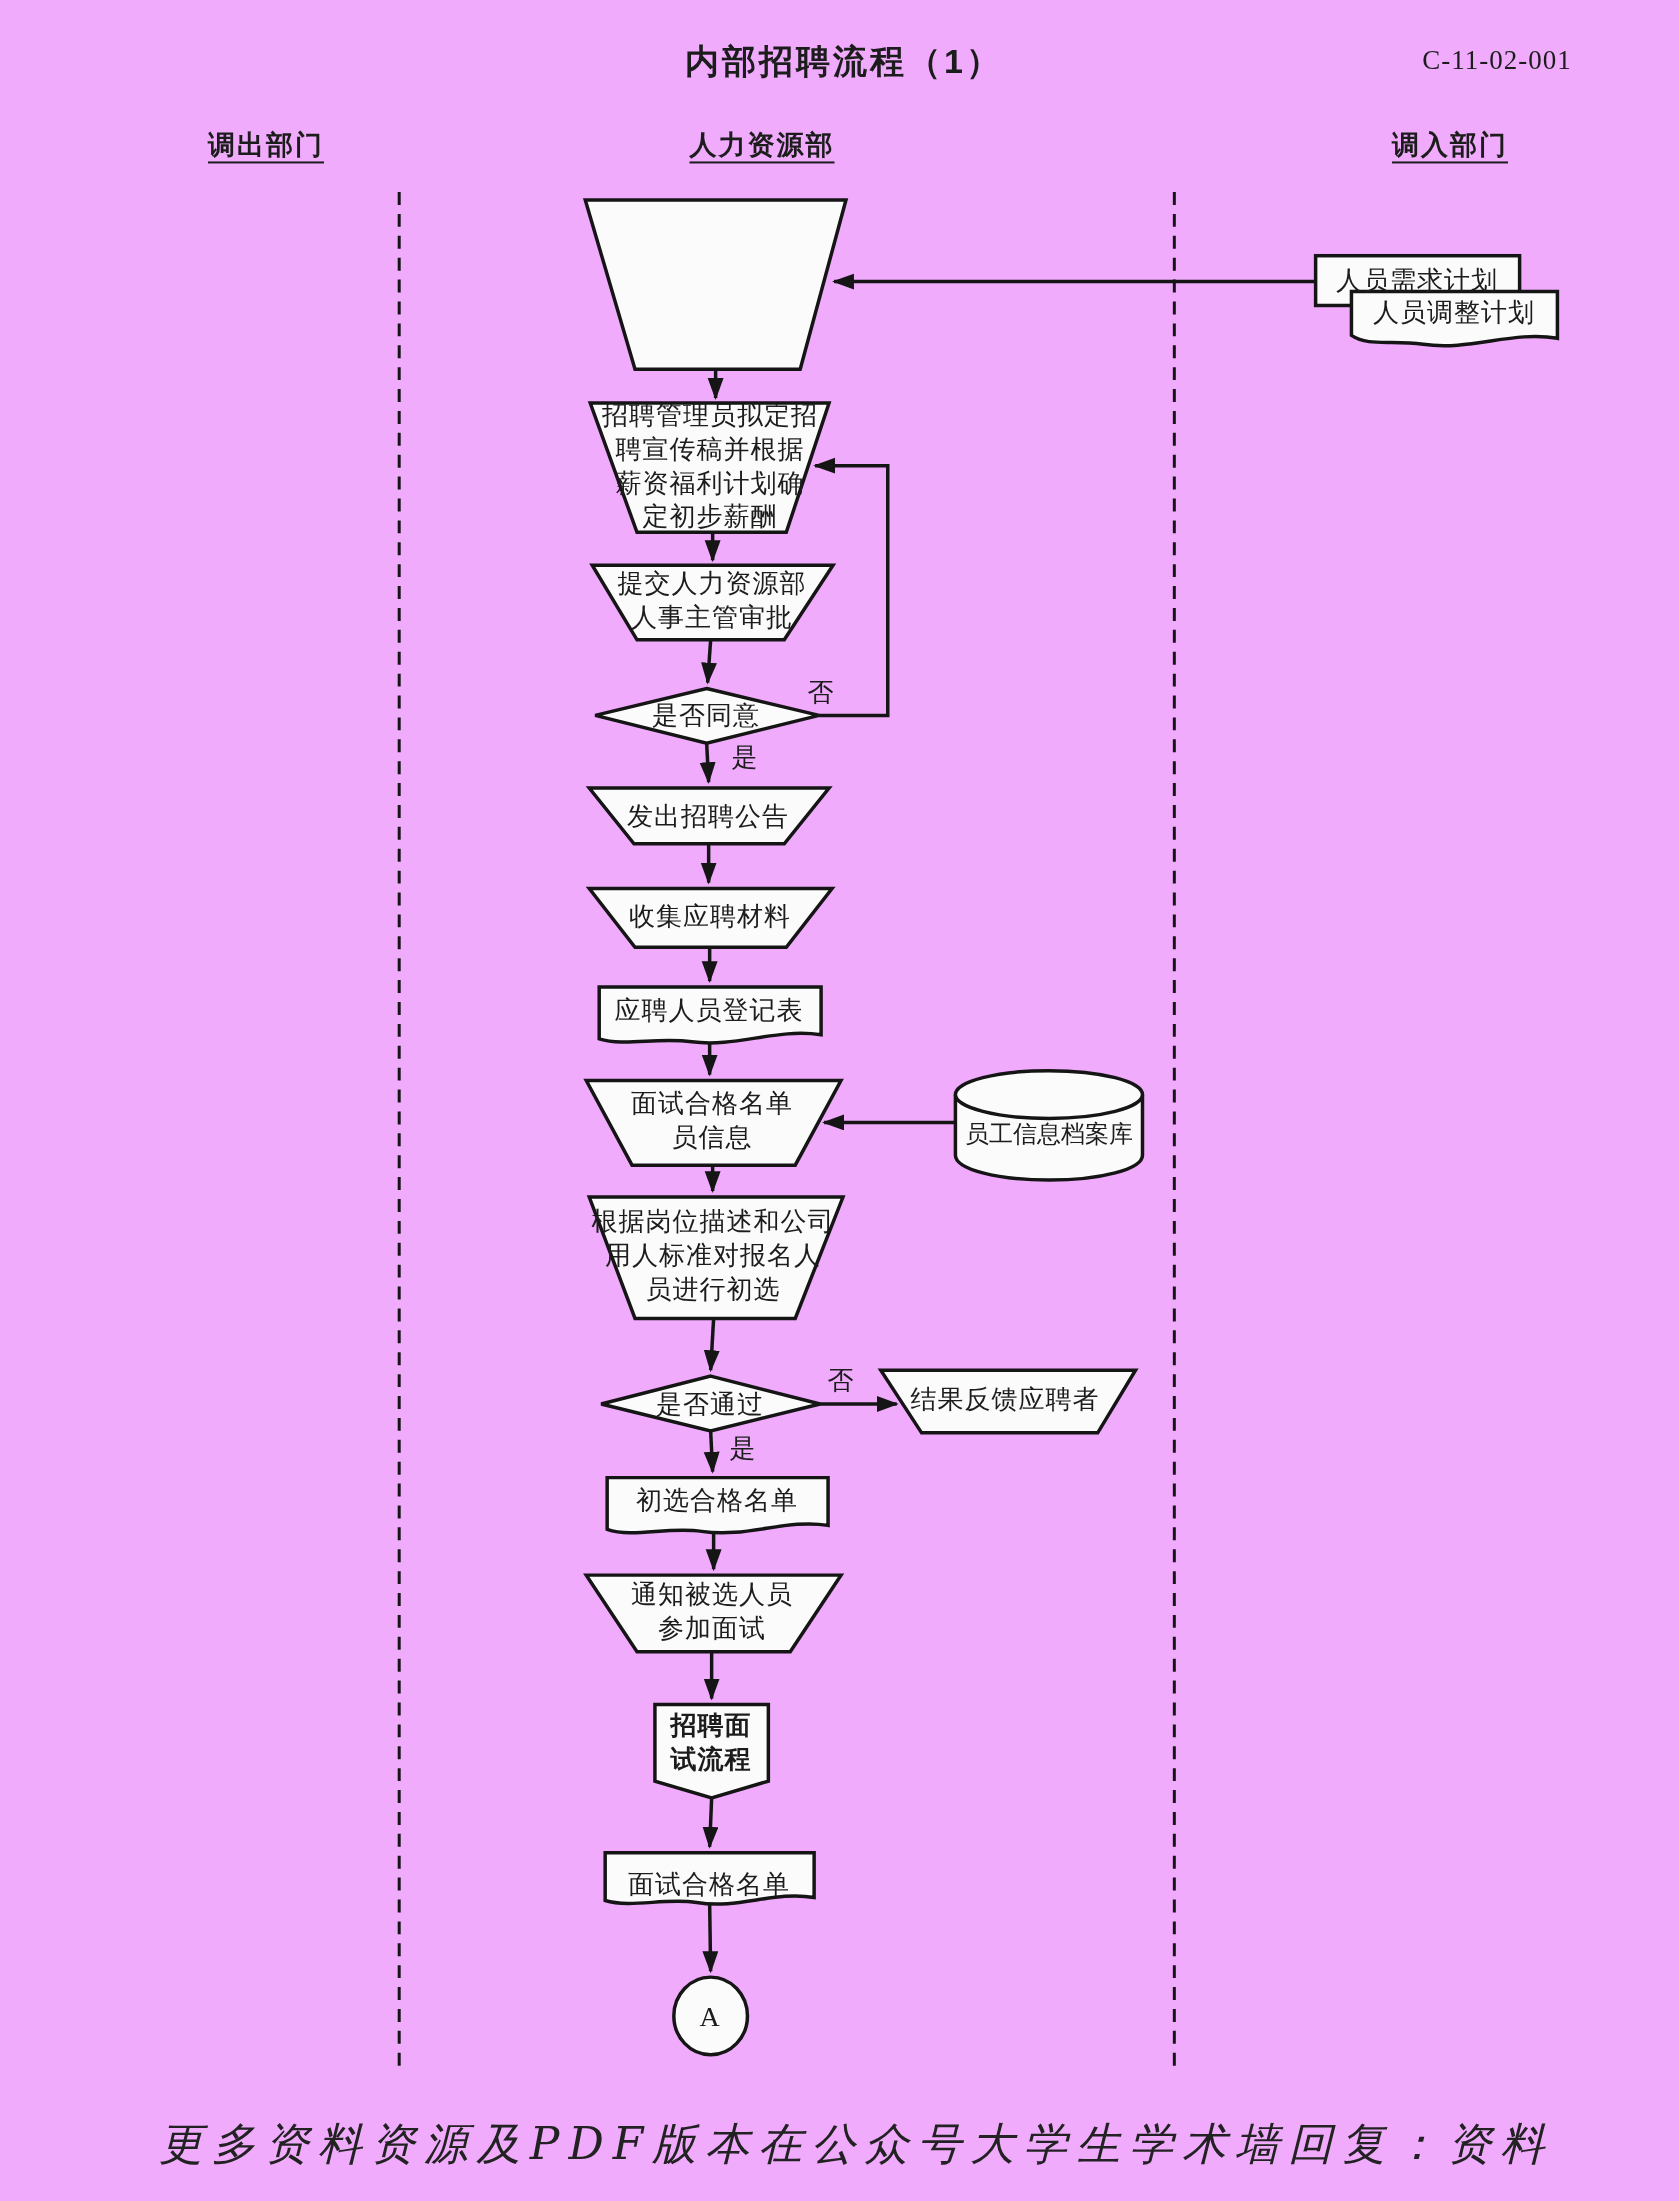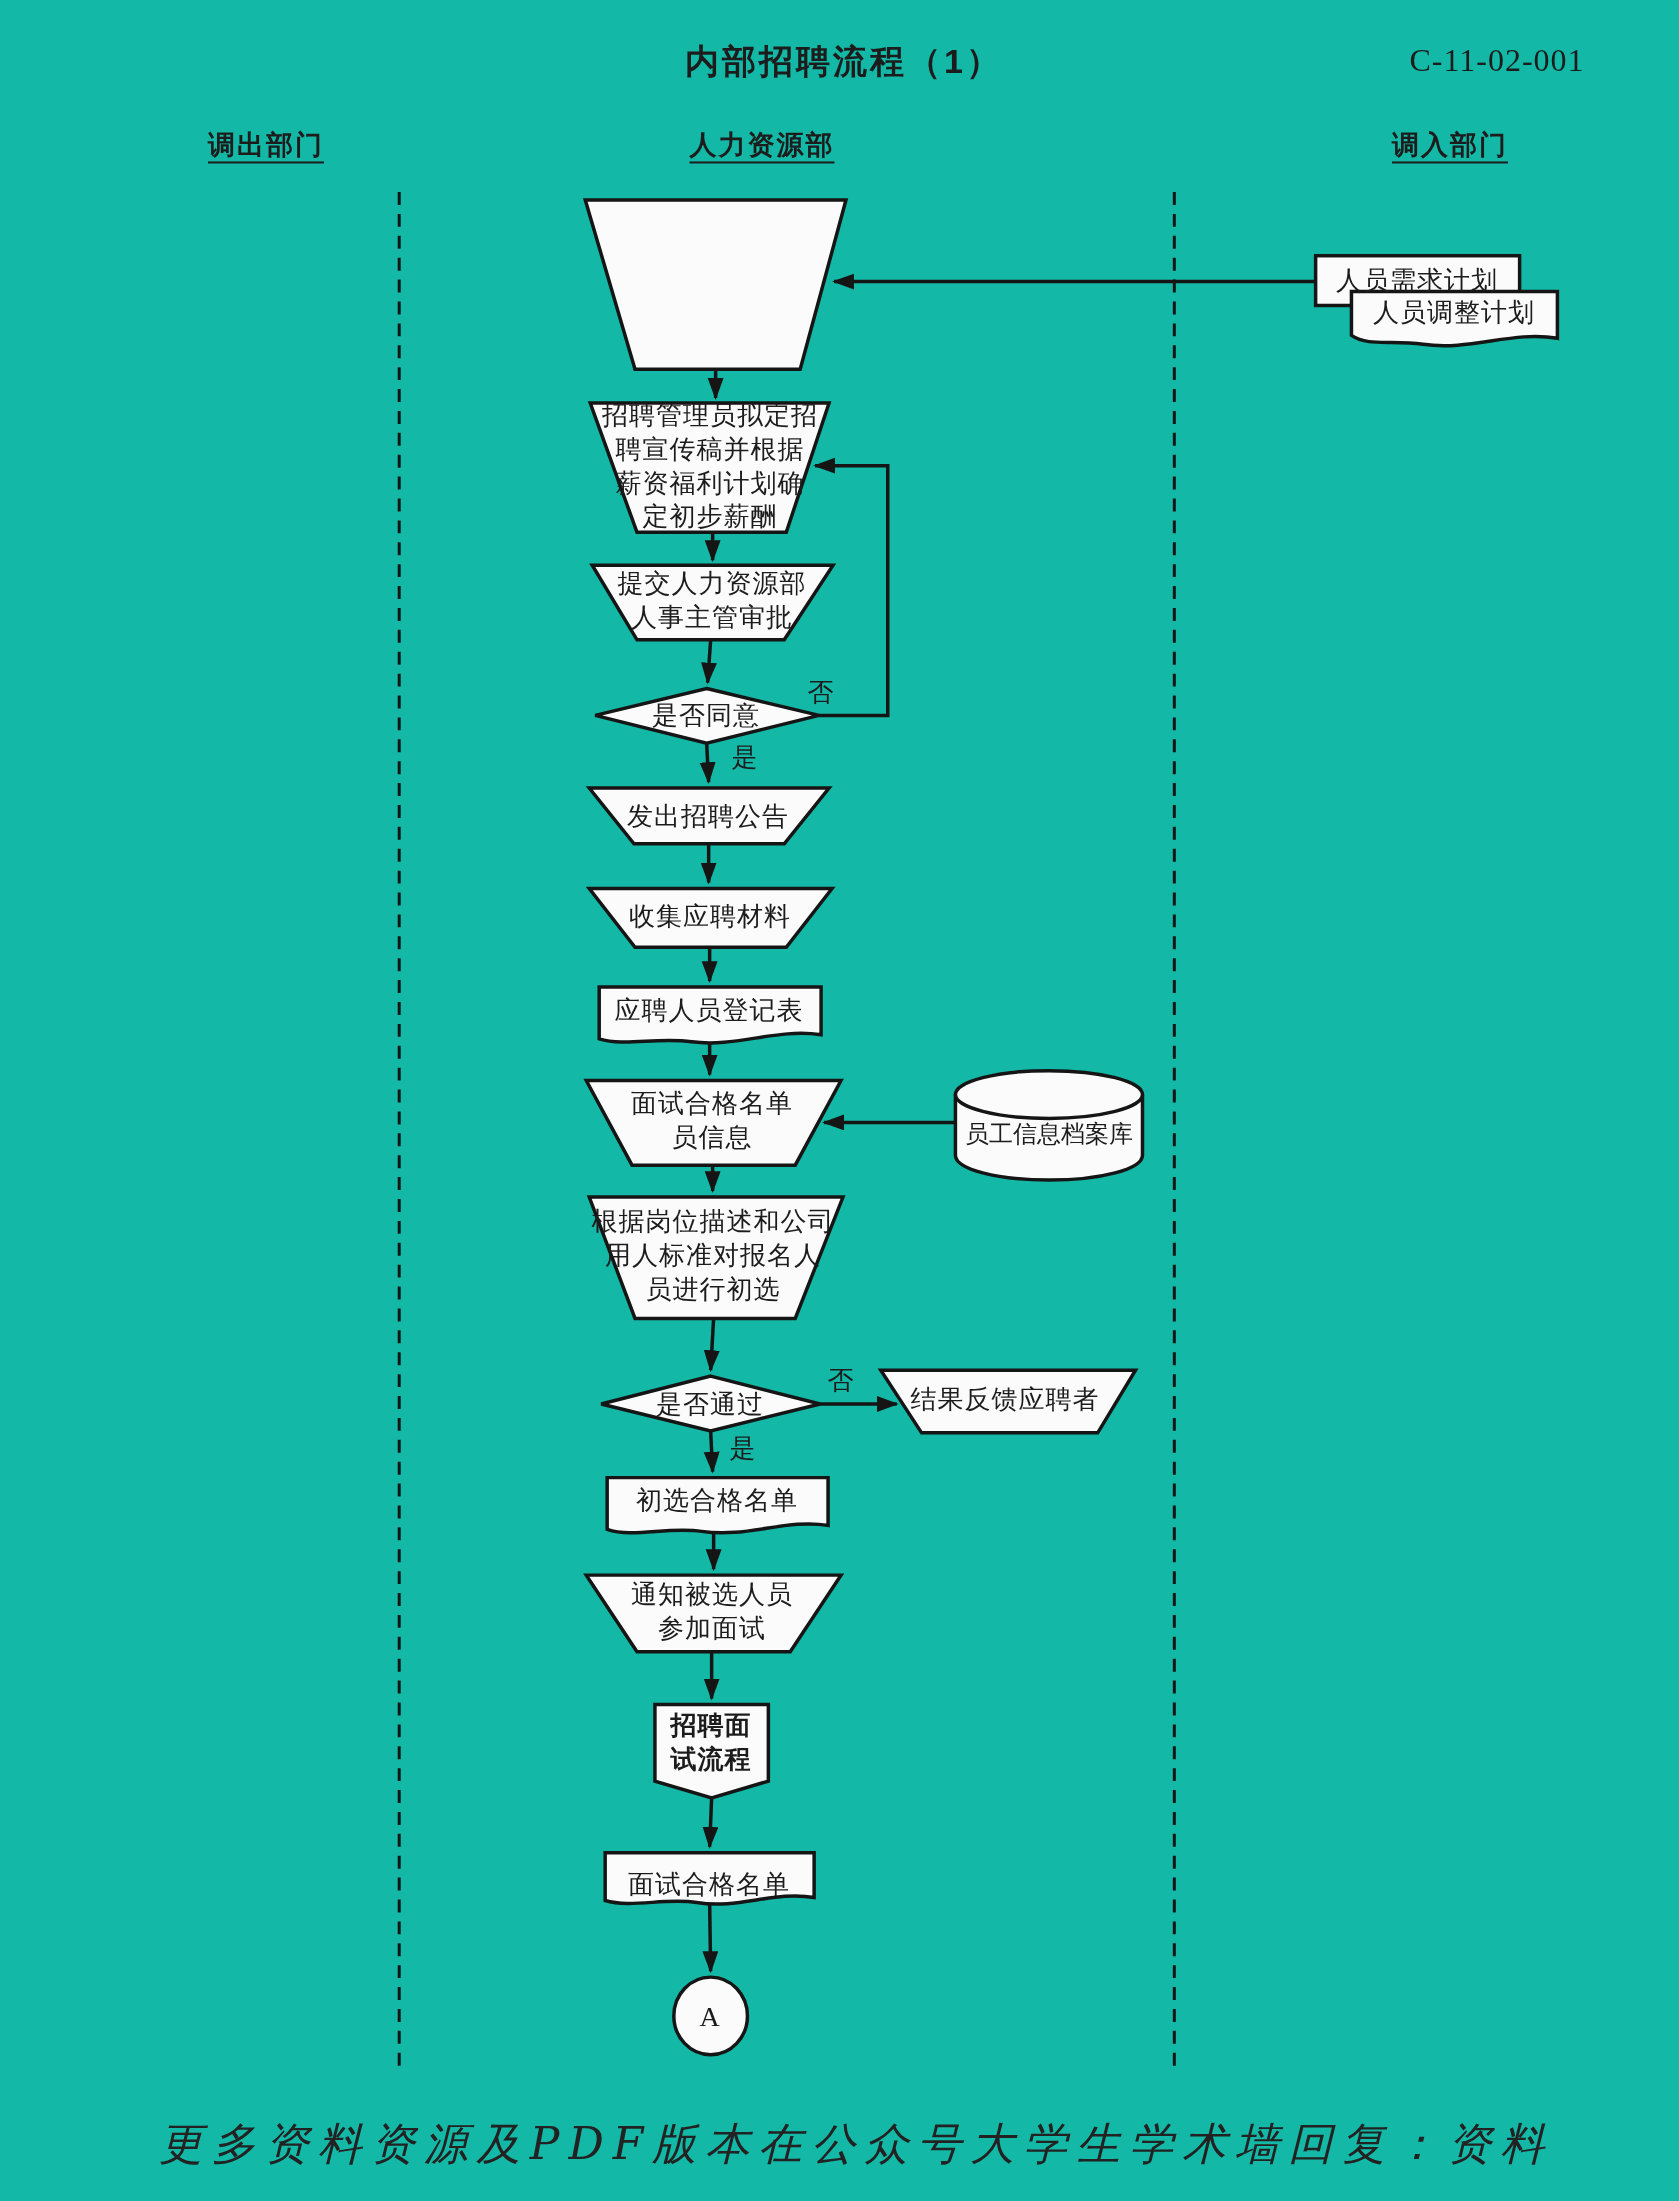--- a/index.html
+++ b/index.html
@@ -1,37 +1,37 @@
 <!DOCTYPE html>
 <html><head>
 <meta charset="utf-8">
 <style>
   html,body{margin:0;padding:0;background:#e8e8e8;}
   #page{
     position:relative;
     width:1680px;height:2202px;
-    background:#14b8a6;
+    background:#f0abfc;
     font-family:"Liberation Sans", sans-serif;
     color:#1c1c1c;
     overflow:hidden;
   }
   #chart-svg{position:absolute;left:0;top:0;width:1680px;height:2202px;}
   .txt{
     position:absolute;
     transform:translate(-50%,-50%);
     text-align:center;
     white-space:pre-line;
     line-height:1.3;
     font-size:26px;
     color:#1c1c1c;
     letter-spacing:1px;
   }
   .txt.tight{line-height:1.26;}
   .title{font-size:34px;font-weight:bold;letter-spacing:3px;}
-  .doccode{font-size:32px;font-family:"Liberation Serif", serif;letter-spacing:1px;}
+  .doccode{font-size:27px;font-family:"Liberation Serif", serif;letter-spacing:1px;}
   .lane-header{
     font-size:27px;font-weight:bold;
     text-decoration:underline;
     text-underline-offset:7px;
     letter-spacing:2px;
   }
   .branch{font-size:26px;}
   .db-label{font-size:24px;letter-spacing:0;}
   .connector-label{font-size:28px;font-family:"Liberation Serif", serif;}
   .footer-note{

